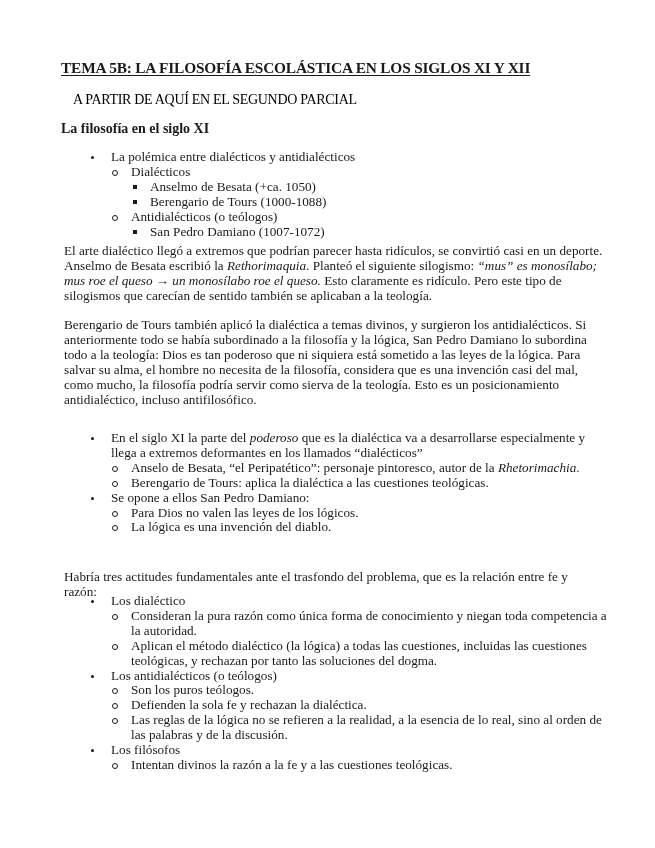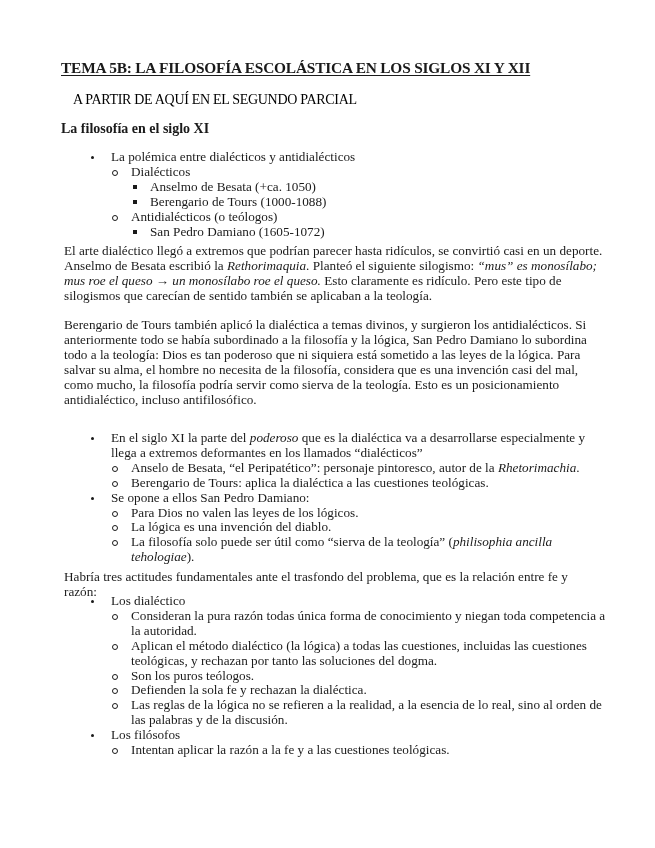--- a/index.html
+++ b/index.html
@@ -125,21 +125,21 @@
     <li class="l3">
       <span class="mk bullet-square"></span>
       <span>Berengario de Tours (1000-1088)</span>
     </li>
     <li class="l2">
       <span class="mk bullet-circle"></span>
       <span>Antidialécticos (o teólogos)</span>
     </li>
     <li class="l3">
       <span class="mk bullet-square"></span>
-      <span>San Pedro Damiano (1605-1072)</span>
+      <span>San Pedro Damiano (1007-1072)</span>
     </li>
   </ul>
 
   <p class="block para" style="top:241px;"><span>El arte dialéctico llegó a extremos que podrían parecer hasta ridículos, se convirtió casi en un deporte. Anselmo de Besata escribió la </span><em>Rethorimaquia</em><span>. Planteó el siguiente silogismo: </span><em>“mus” es monosílabo; mus roe el queso → un monosílabo roe el queso.</em><span> Esto claramente es ridículo. Pero este tipo de silogismos que carecían de sentido también se aplicaban a la teología.</span></p>
 
   <p class="block para" style="top:315px;">Berengario de Tours también aplicó la dialéctica a temas divinos, y surgieron los antidialécticos. Si anteriormente todo se había subordinado a la filosofía y la lógica, San Pedro Damiano lo subordina todo a la teología: Dios es tan poderoso que ni siquiera está sometido a las leyes de la lógica. Para salvar su alma, el hombre no necesita de la filosofía, considera que es una invención casi del mal, como mucho, la filosofía podría servir como sierva de la teología. Esto es un posicionamiento antidialéctico, incluso antifilosófico.</p>
 
   <ul class="block" style="top:419px;">
     <li class="l1">
       <span class="mk bullet-disc"></span>
@@ -158,56 +158,56 @@
       <span>Se opone a ellos San Pedro Damiano:</span>
     </li>
     <li class="l2">
       <span class="mk bullet-circle"></span>
       <span>Para Dios no valen las leyes de los lógicos.</span>
     </li>
     <li class="l2">
       <span class="mk bullet-circle"></span>
       <span>La lógica es una invención del diablo.</span>
     </li>
-    <li class="l2">
-      <span class="mk bullet-circle"></span>
-      <span><span>La filosofía solo puede ser útil como “sierva de la teología” (</span><em>philisophia ancilla tehologiae</em><span>).</span></span>
-    </li>
   </ul>
 
   <p class="block para" style="top:567px;">Habría tres actitudes fundamentales ante el trasfondo del problema, que es la relación entre fe y razón:</p>
 
   <ul class="block" style="top:582px;">
     <li class="l1">
       <span class="mk bullet-disc"></span>
       <span>Los dialéctico</span>
     </li>
     <li class="l2">
       <span class="mk bullet-circle"></span>
-      <span>Consideran la pura razón todas única forma de conocimiento y niegan toda competencia a la autoridad.</span>
+      <span>Consideran la pura razón como única forma de conocimiento y niegan toda competencia a la autoridad.</span>
     </li>
     <li class="l2">
       <span class="mk bullet-circle"></span>
       <span>Aplican el método dialéctico (la lógica) a todas las cuestiones, incluidas las cuestiones teológicas, y rechazan por tanto las soluciones del dogma.</span>
     </li>
+    <li class="l1">
+      <span class="mk bullet-disc"></span>
+      <span>Los antidialécticos (o teólogos)</span>
+    </li>
     <li class="l2">
       <span class="mk bullet-circle"></span>
       <span>Son los puros teólogos.</span>
     </li>
     <li class="l2">
       <span class="mk bullet-circle"></span>
       <span>Defienden la sola fe y rechazan la dialéctica.</span>
     </li>
     <li class="l2">
       <span class="mk bullet-circle"></span>
       <span>Las reglas de la lógica no se refieren a la realidad, a la esencia de lo real, sino al orden de las palabras y de la discusión.</span>
     </li>
     <li class="l1">
       <span class="mk bullet-disc"></span>
       <span>Los filósofos</span>
     </li>
     <li class="l2">
       <span class="mk bullet-circle"></span>
-      <span>Intentan aplicar la razón a la fe y a las cuestiones teológicas.</span>
+      <span>Intentan divinos la razón a la fe y a las cuestiones teológicas.</span>
     </li>
   </ul>
 
 </div>
 
 </body></html>

